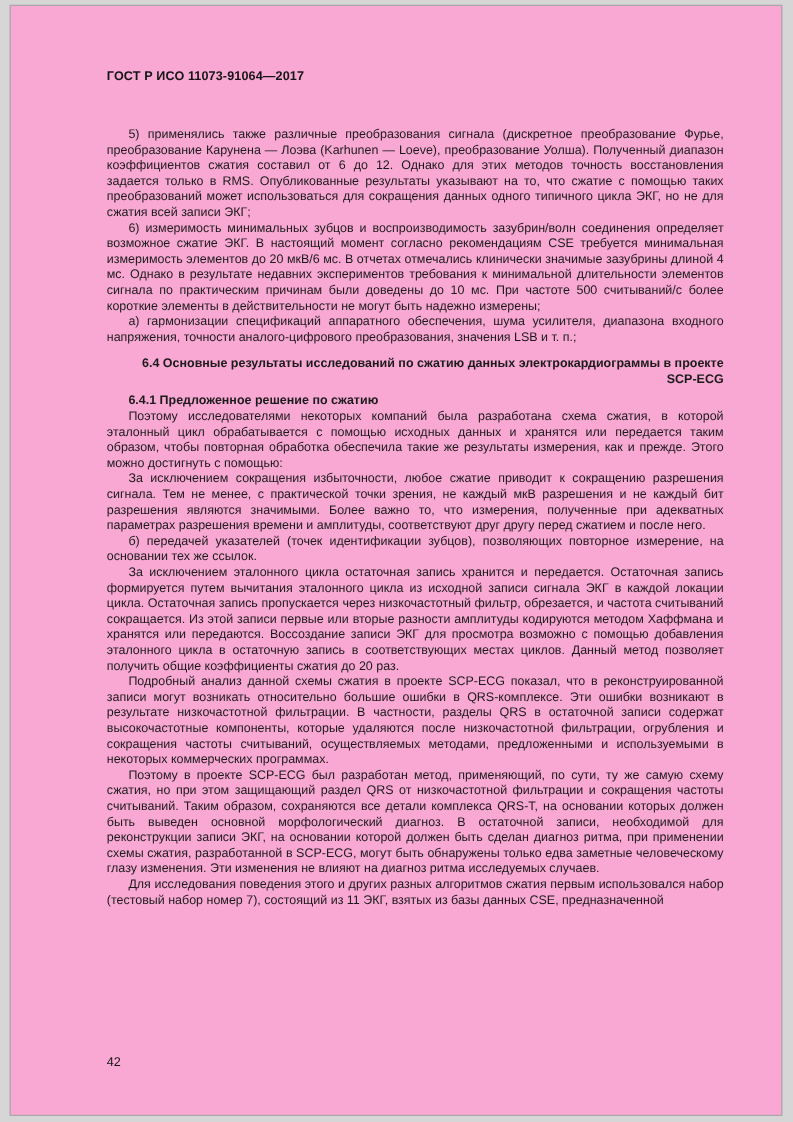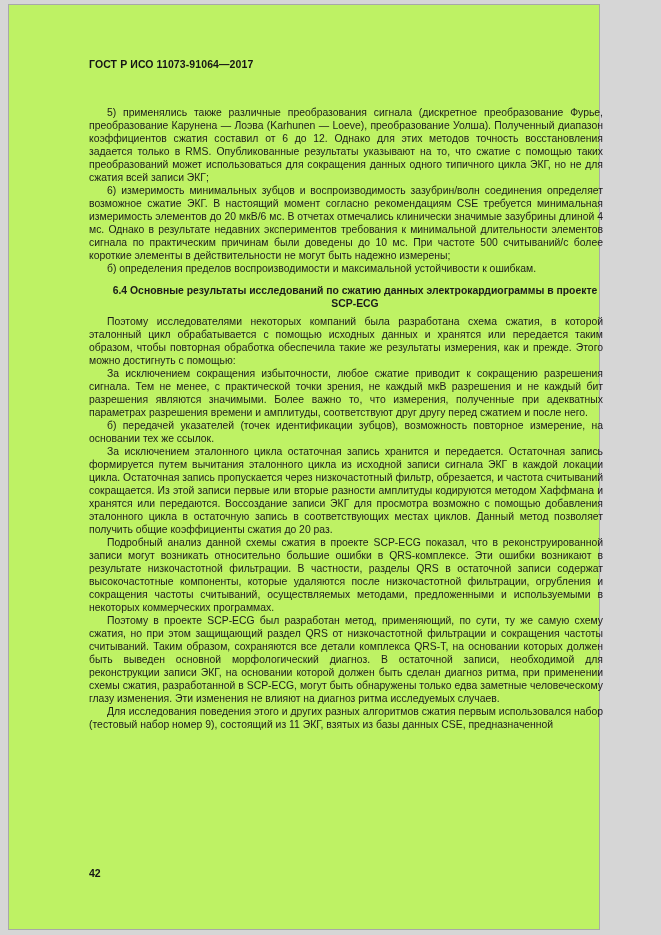--- a/index.html
+++ b/index.html
@@ -6,22 +6,22 @@
   body {
     width: 661px; height: 935px;
     background: #d6d6d6;
     font-family: "Liberation Sans", sans-serif;
     position: relative;
     overflow: hidden;
   }
   .sheet {
     position: absolute;
     left: 8px; top: 4px;
-    width: 592px; height: 926px;
-    background: #bef264;
+    width: 644px; height: 926px;
+    background: #f9a8d4;
     border: 1px solid #a8a8a8;
     box-sizing: border-box;
   }
   .doc-header {
     position: absolute;
     left: 80px; top: 53px;
     font-size: 10.5px;
     font-weight: bold;
     color: #151515;
     letter-spacing: 0.1px;
@@ -33,50 +33,50 @@
     font-size: 10.4px;
     line-height: 13px;
     color: #1a1a1a;
     text-align: justify;
   }
   .doc-body p { margin: 0; text-indent: 18px; }
   .doc-body p.heading {
     font-weight: bold;
     text-indent: 0;
     margin: 9px 0 5px 18px;
-    text-align: center;
+    text-align: right;
   }
   .doc-body p.subheading {
     font-weight: bold;
     margin-top: 3px;
   }
   .page-number {
     position: absolute;
-    left: 80px; bottom: 50px;
+    left: 80px; bottom: 38px;
     font-size: 10.5px;
     color: #151515;
-    font-weight: bold;
   }
 </style>
 </head>
 <body>
 
 <div class="sheet">
 
   <div class="doc-header">ГОСТ Р ИСО 11073-91064—2017</div>
 
   <div class="doc-body">
     <p>5) применялись также различные преобразования сигнала (дискретное преобразование Фурье, преобразование Карунена — Лоэва (Karhunen — Loeve), преобразование Уолша). Полученный диапазон коэффициентов сжатия составил от 6 до 12. Однако для этих методов точность восстановления задается только в RMS. Опубликованные результаты указывают на то, что сжатие с помощью таких преобразований может использоваться для сокращения данных одного типичного цикла ЭКГ, но не для сжатия всей записи ЭКГ;</p>
     <p>6) измеримость минимальных зубцов и воспроизводимость зазубрин/волн соединения определяет возможное сжатие ЭКГ. В настоящий момент согласно рекомендациям CSE требуется минимальная измеримость элементов до 20 мкВ/6 мс. В отчетах отмечались клинически значимые зазубрины длиной 4 мс. Однако в результате недавних экспериментов требования к минимальной длительности элементов сигнала по практическим причинам были доведены до 10 мс. При частоте 500 считываний/с более короткие элементы в действительности не могут быть надежно измерены;</p>
-    <p>б) определения пределов воспроизводимости и максимальной устойчивости к ошибкам.</p>
+    <p>а) гармонизации спецификаций аппаратного обеспечения, шума усилителя, диапазона входного напряжения, точности аналого-цифрового преобразования, значения LSB и т. п.;</p>
     <p class="heading">6.4 Основные результаты исследований по сжатию данных электрокардиограммы в проекте SCP-ECG</p>
+    <p class="subheading">6.4.1 Предложенное решение по сжатию</p>
     <p>Поэтому исследователями некоторых компаний была разработана схема сжатия, в которой эталонный цикл обрабатывается с помощью исходных данных и хранятся или передается таким образом, чтобы повторная обработка обеспечила такие же результаты измерения, как и прежде. Этого можно достигнуть с помощью:</p>
     <p>За исключением сокращения избыточности, любое сжатие приводит к сокращению разрешения сигнала. Тем не менее, с практической точки зрения, не каждый мкВ разрешения и не каждый бит разрешения являются значимыми. Более важно то, что измерения, полученные при адекватных параметрах разрешения времени и амплитуды, соответствуют друг другу перед сжатием и после него.</p>
-    <p>б) передачей указателей (точек идентификации зубцов), возможность повторное измерение, на основании тех же ссылок.</p>
+    <p>б) передачей указателей (точек идентификации зубцов), позволяющих повторное измерение, на основании тех же ссылок.</p>
     <p>За исключением эталонного цикла остаточная запись хранится и передается. Остаточная запись формируется путем вычитания эталонного цикла из исходной записи сигнала ЭКГ в каждой локации цикла. Остаточная запись пропускается через низкочастотный фильтр, обрезается, и частота считываний сокращается. Из этой записи первые или вторые разности амплитуды кодируются методом Хаффмана и хранятся или передаются. Воссоздание записи ЭКГ для просмотра возможно с помощью добавления эталонного цикла в остаточную запись в соответствующих местах циклов. Данный метод позволяет получить общие коэффициенты сжатия до 20 раз.</p>
     <p>Подробный анализ данной схемы сжатия в проекте SCP-ECG показал, что в реконструированной записи могут возникать относительно большие ошибки в QRS-комплексе. Эти ошибки возникают в результате низкочастотной фильтрации. В частности, разделы QRS в остаточной записи содержат высокочастотные компоненты, которые удаляются после низкочастотной фильтрации, огрубления и сокращения частоты считываний, осуществляемых методами, предложенными и используемыми в некоторых коммерческих программах.</p>
     <p>Поэтому в проекте SCP-ECG был разработан метод, применяющий, по сути, ту же самую схему сжатия, но при этом защищающий раздел QRS от низкочастотной фильтрации и сокращения частоты считываний. Таким образом, сохраняются все детали комплекса QRS-T, на основании которых должен быть выведен основной морфологический диагноз. В остаточной записи, необходимой для реконструкции записи ЭКГ, на основании которой должен быть сделан диагноз ритма, при применении схемы сжатия, разработанной в SCP-ECG, могут быть обнаружены только едва заметные человеческому глазу изменения. Эти изменения не влияют на диагноз ритма исследуемых случаев.</p>
-    <p>Для исследования поведения этого и других разных алгоритмов сжатия первым использовался набор (тестовый набор номер 9), состоящий из 11 ЭКГ, взятых из базы данных CSE, предназначенной</p>
+    <p>Для исследования поведения этого и других разных алгоритмов сжатия первым использовался набор (тестовый набор номер 7), состоящий из 11 ЭКГ, взятых из базы данных CSE, предназначенной</p>
   </div>
 
   <div class="page-number">42</div>
 
 </div>
 
 </body></html>

